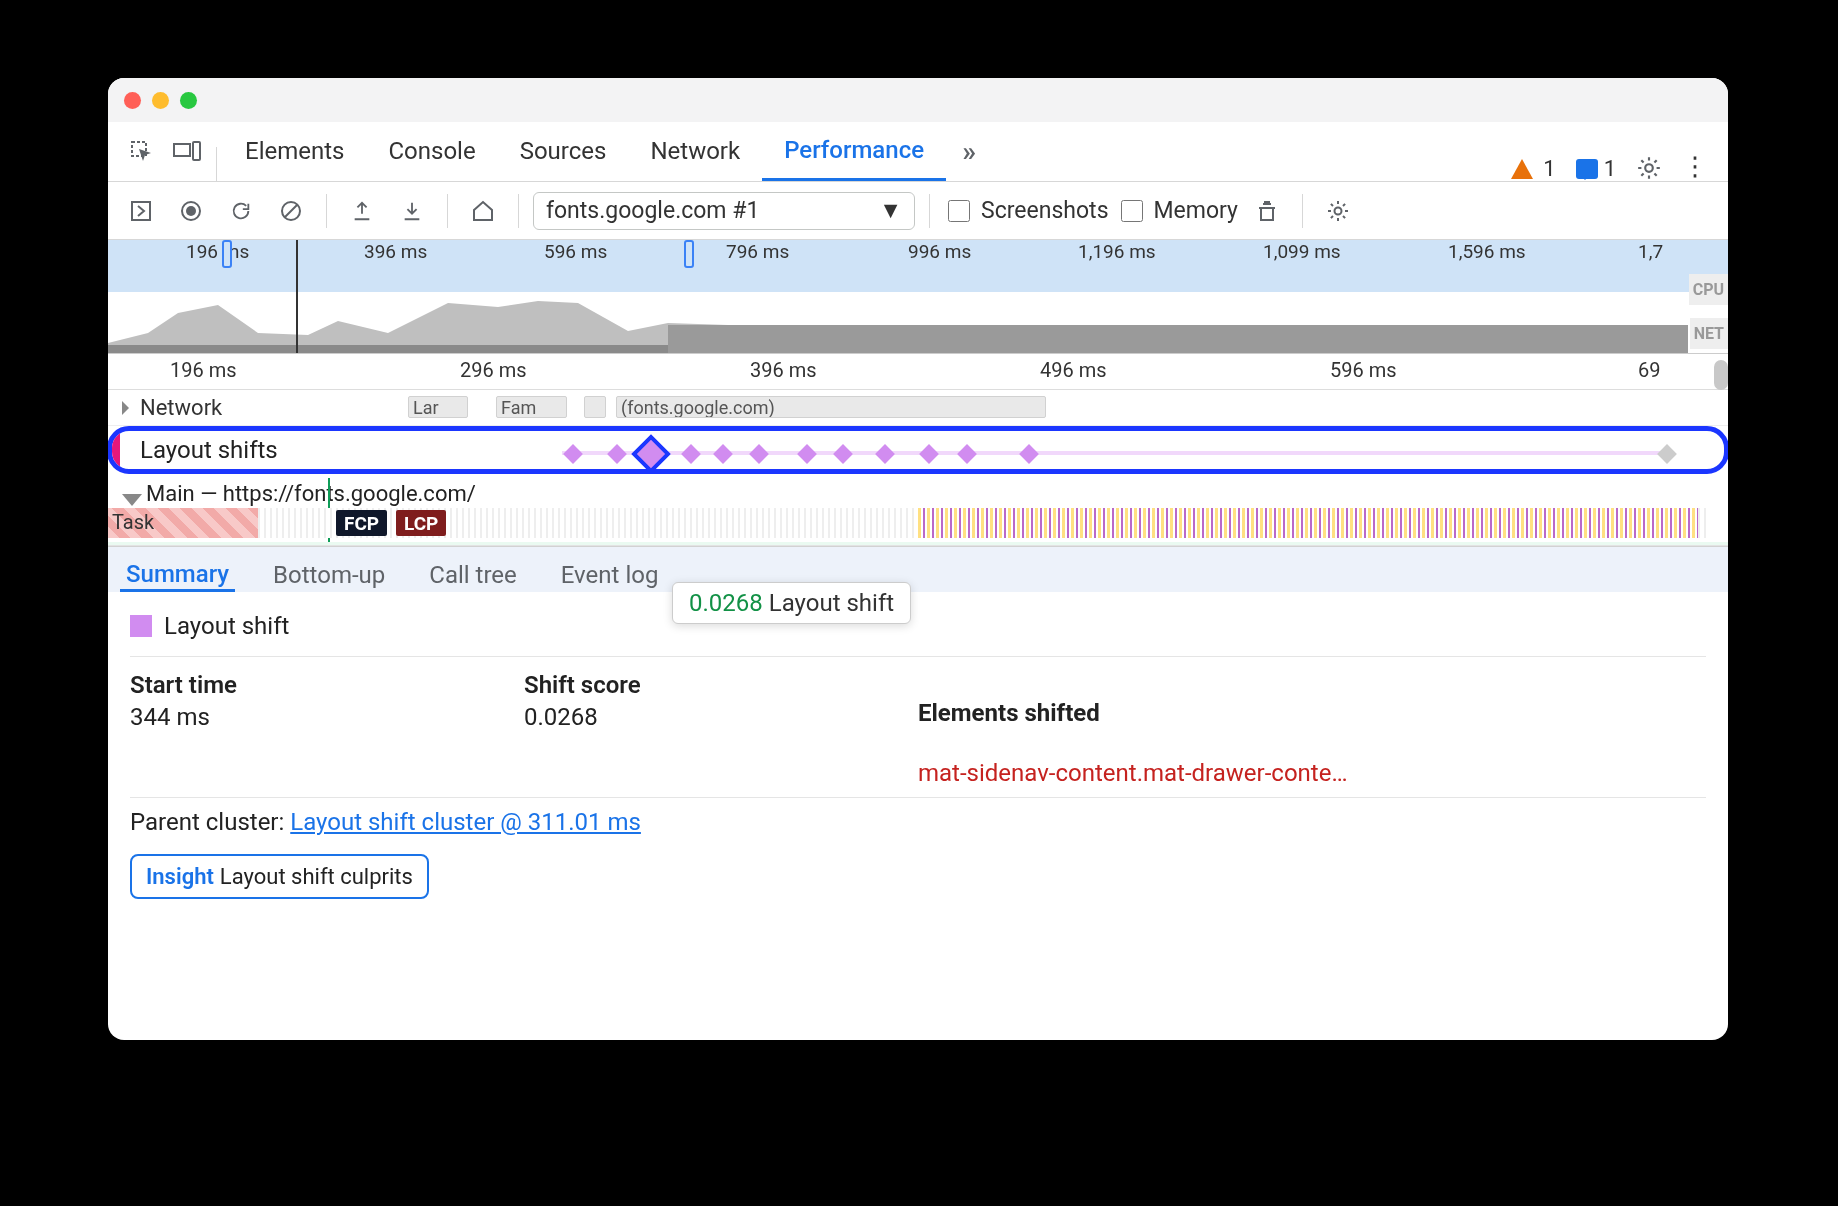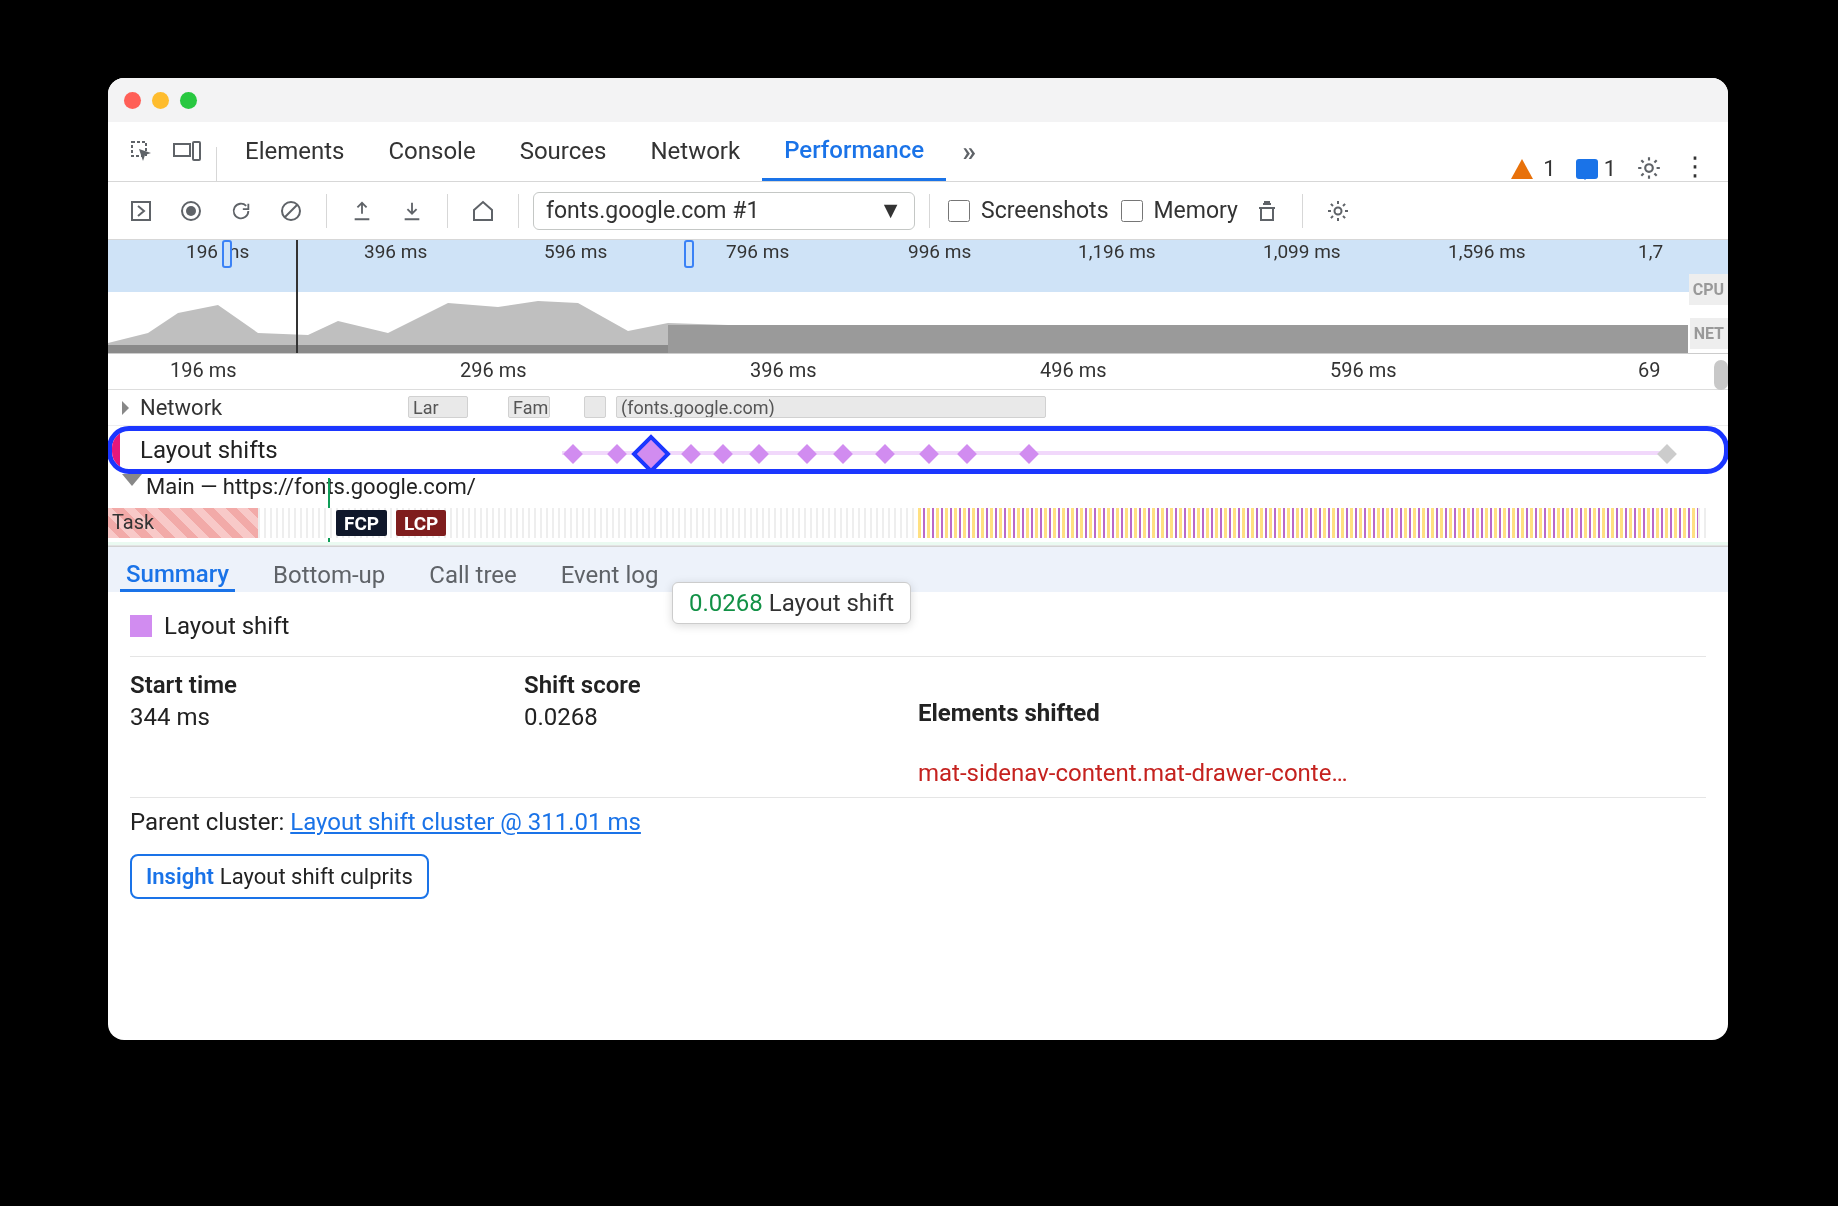--- a/index.html
+++ b/index.html
@@ -75,21 +75,21 @@
   .tri{display:inline-block;border:7px solid transparent;border-left-color:#888;margin-right:4px}
   .net .seg{position:absolute;top:6px;height:22px;background:#e9e9e9;border:1px solid #d1d1d1;border-radius:2px;font-size:18px;color:#555;overflow:hidden;display:flex;align-items:center;padding:0 4px}
   
   .ls-row{position:relative;height:48px;border:5px solid #1b36ff;border-radius:22px;margin:0 -1px;display:flex;align-items:center;padding-left:28px;font-size:24px;color:#222;overflow:hidden}
   .ls-row .bar{position:absolute;left:0;top:0;bottom:0;width:8px;background:#e5177b}
   .diamond{position:absolute;width:14px;height:14px;background:#d18cf0;transform:rotate(45deg)}
   .diamond.sel{outline:4px solid #1b36ff;outline-offset:-1px;width:22px;height:22px}
   .ls-line{position:absolute;height:4px;background:#f1d8fb}
   
   .main{position:relative;height:72px;font-size:22px;color:#222;padding:0 14px;border-bottom:1px solid #e3e3e3;background:#fff;overflow:hidden}
-  .main .hdr{display:flex;align-items:flex-start;gap:4px;height:32px}
+  .main .hdr{display:flex;align-items:flex-end;gap:4px;height:32px}
   .tri-dn{width:0;height:0;border-left:10px solid transparent;border-right:10px solid transparent;border-top:12px solid #888}
   .task-red{background:repeating-linear-gradient(45deg,#f8c9c8 0 8px,#f2aaa8 8px 16px)}
   .badge{position:absolute;top:36px;height:26px;color:#fff;font-weight:700;font-size:19px;display:flex;align-items:center;padding:0 8px;border-radius:2px}
   .fcp{background:#0f172a}.lcp{background:#7f1d1d}
   .tooltip{position:absolute;background:#fff;border:1px solid #ccc;border-radius:6px;padding:6px 16px;font-size:24px;color:#333;box-shadow:0 2px 10px rgba(0,0,0,.15);white-space:nowrap}
   .tip-num{color:#129146}
   
   .btabs{display:flex;align-items:flex-end;height:46px;background:#edf2fa;border-top:1px solid #d2d2d2;padding:0 12px;font-size:24px;color:#5f6368;gap:32px}
   .btab{height:34px;display:flex;align-items:center;padding:0 6px}
   .btab.active{color:#1a73e8;border-bottom:3px solid #1a73e8;font-weight:500}
@@ -262,21 +262,21 @@
     <span class="t" style="left:932px">496 ms</span>
     <span class="t" style="left:1222px">596 ms</span>
     <span class="t" style="left:1530px">69</span>
     <div class="scrollthumb"></div>
   </div>
 
   <div class="net">
     <span class="tri"></span>
     <span>Network</span>
     <span class="seg" style="left:300px;width:60px">Lar</span>
-    <span class="seg" style="left:400px;width:42px">Fam</span>
+    <span class="seg" style="left:388px;width:71px">Fam</span>
     <span class="seg" style="left:476px;width:22px"></span>
     <span class="seg" style="left:508px;width:430px">(fonts.google.com)</span>
   </div>
 
   <div class="ls-row">
     <div class="bar"></div>
     <span>Layout shifts</span>
     <div class="ls-line" style="left:450px;width:1100px;top:20px"></div>
     <div class="diamond" style="left:454px;top:16px"></div>
     <div class="diamond" style="left:498px;top:16px"></div>

